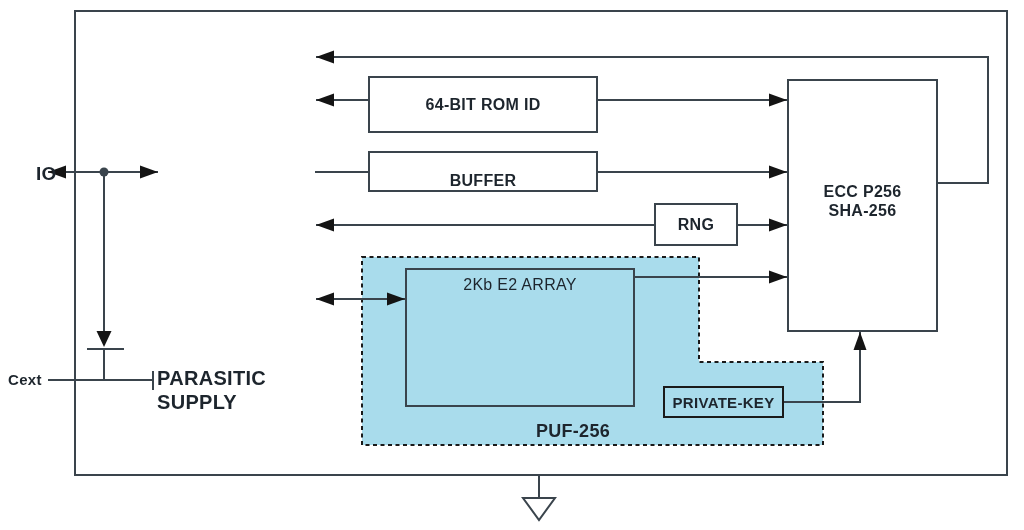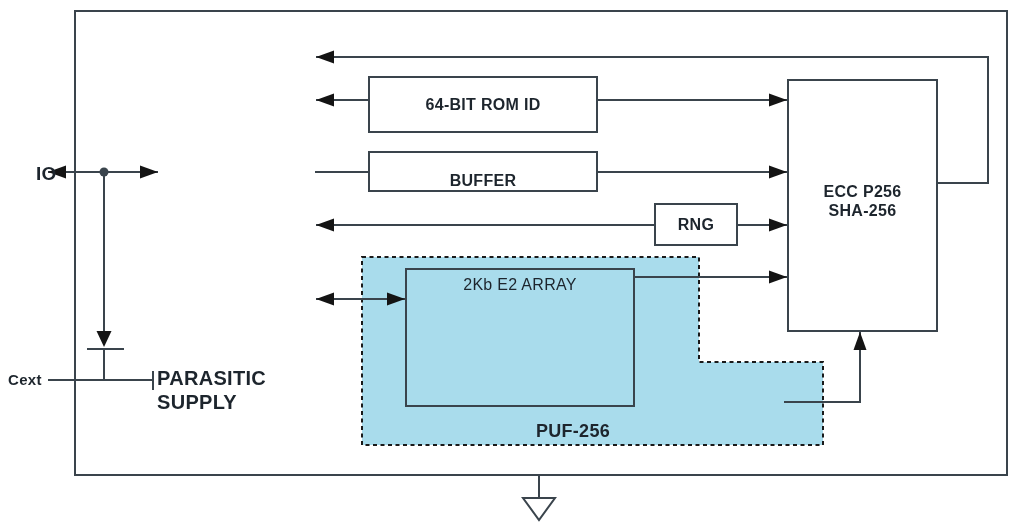--- a/index.html
+++ b/index.html
@@ -118,20 +118,23 @@
 
   <div class="box prelines" style="left:787px;top:79px;width:151px;height:253px;padding-bottom:10px;">
     <span class="prelines">ECC P256
 SHA-256</span>
   </div>
 
   <div class="box transparent" style="left:405px;top:268px;width:230px;height:139px;"></div>
   <div class="e2title">2Kb E2 ARRAY</div>
 
 
+  <div class="box transparent" style="left:663px;top:386px;width:121px;height:32px;border-color:#1a1a1a;font-size:15px;">
+    <span>PRIVATE-KEY</span>
+  </div>
 
   <div class="freelabel" style="left:528px;top:421px;width:90px;text-align:center;font-size:18px;">PUF-256</div>
 
   <div class="freelabel" style="left:36px;top:163px;font-size:19px;">IO</div>
 
   <div class="freelabel" style="left:8px;top:371px;font-size:15px;">Cext</div>
 
   <div class="freelabel prelines" style="left:157px;top:366px;font-size:20px;line-height:24px;">PARASITIC
 SUPPLY</div>
 

